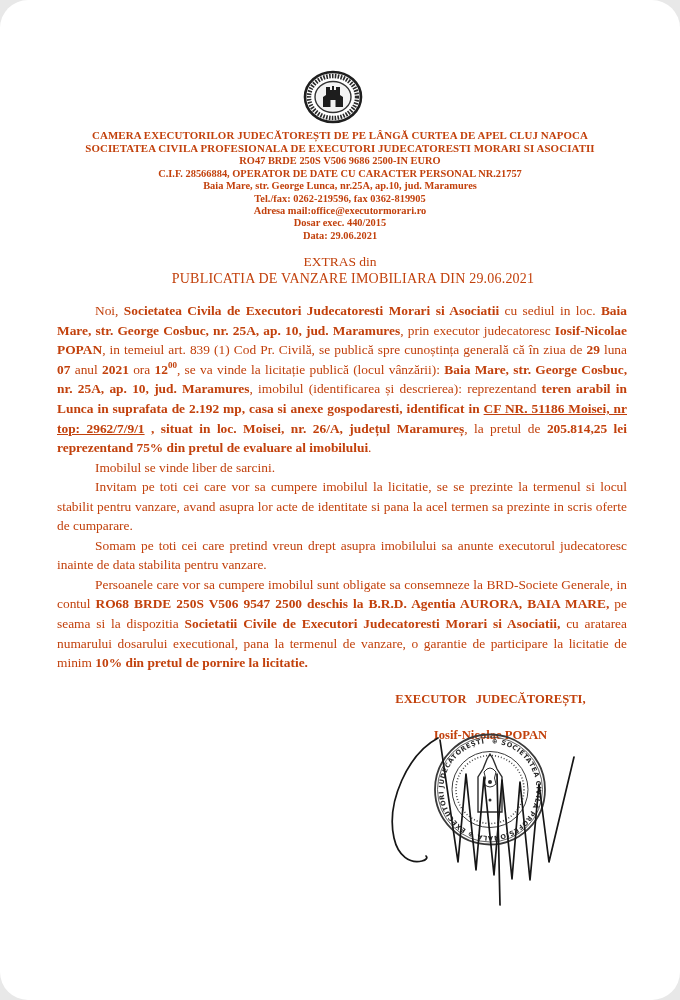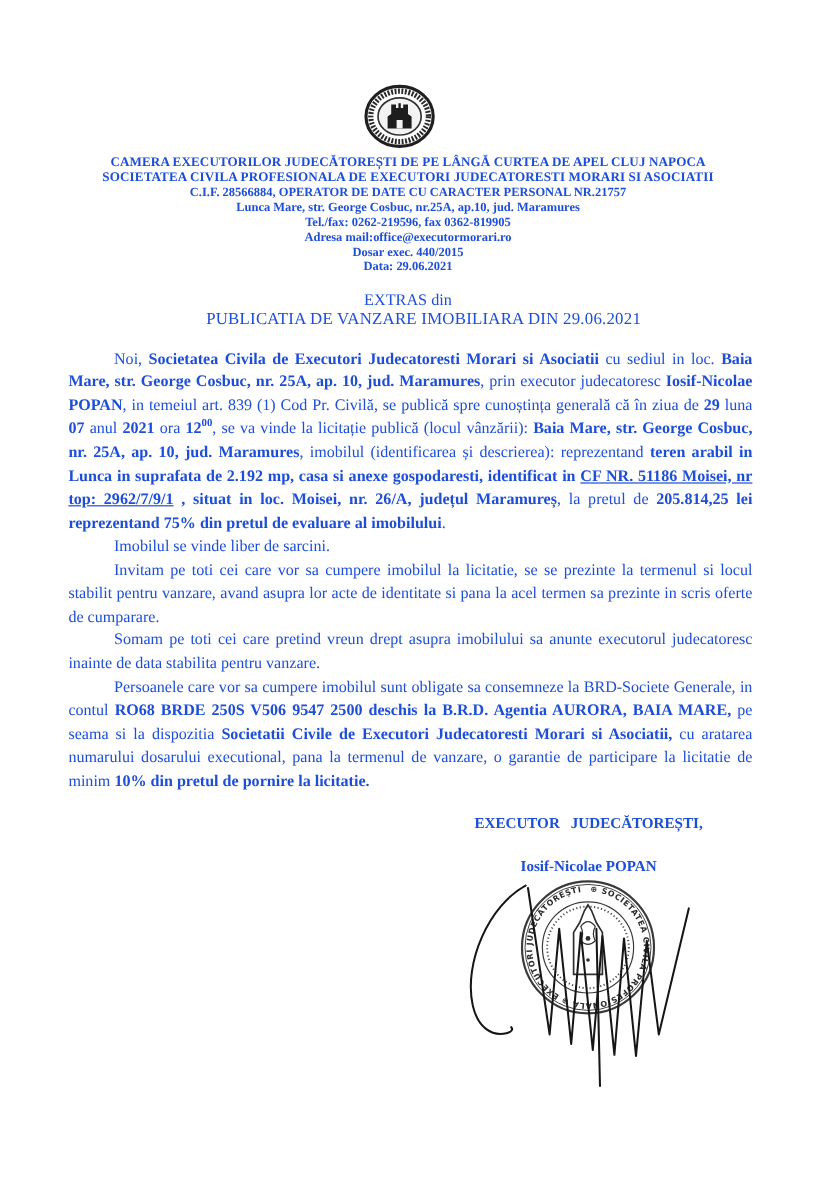--- a/index.html
+++ b/index.html
@@ -2,22 +2,23 @@
 <html><head>
 <meta charset="utf-8">
 <style>
   html,body{margin:0;padding:0;background:#e8e8e8;}
   .page{
     position:relative;
     width:680px;height:1000px;
     margin:0 auto;
     background:#ffffff;
     font-family:"Liberation Serif", serif;
-    color:#1d4ed8;
+    color:#c2410c;
     overflow:hidden;
+    border-radius:28px;
   }
   
   .seal-row{display:flex;justify-content:center;padding-top:70px;margin-left:-14px;}
   .header-lines{margin-top:5px;text-align:center;font-weight:bold;}
   .hl{font-size:10.4px;line-height:12.4px;white-space:nowrap;}
   .hl.big{font-size:10.9px;line-height:13.2px;letter-spacing:.1px;}
   
   .title{margin-top:12px;text-align:center;font-weight:normal;}
   .title-l1{font-size:13.5px;line-height:16px;}
   .title-l2{font-size:14px;line-height:17px;letter-spacing:.2px;margin-left:26px;}
@@ -47,22 +48,23 @@
       <ellipse cx="30" cy="27" rx="24" ry="21" fill="none" stroke="#2a2a2a" stroke-width="4.4" stroke-dasharray="1.6,1.3"></ellipse>
       <ellipse cx="30" cy="27" rx="18" ry="15.5" fill="#f3f3f3" stroke="#333" stroke-width="1.4"></ellipse>
       <path d="M23,17 h4 v3 h2 v-4 h2 v4 h2 v-3 h4 v8 l3,2 v10 h-20 v-10 l3,-2 z" fill="#1d1d1d"></path>
       <rect x="27.5" y="30" width="5" height="7" fill="#f3f3f3"></rect>
     </svg>
   </div>
 
   <div class="header-lines">
     <div class="hl big">CAMERA EXECUTORILOR JUDECĂTOREȘTI DE PE LÂNGĂ CURTEA DE APEL CLUJ NAPOCA</div>
     <div class="hl big">SOCIETATEA CIVILA PROFESIONALA DE EXECUTORI JUDECATORESTI MORARI SI ASOCIATII</div>
+    <div class="hl">RO47 BRDE 250S V506 9686 2500-IN EURO</div>
     <div class="hl">C.I.F.  28566884, OPERATOR DE DATE CU CARACTER PERSONAL NR.21757</div>
-    <div class="hl">Lunca Mare, str. George Cosbuc, nr.25A, ap.10, jud. Maramures</div>
+    <div class="hl">Baia Mare, str. George Lunca, nr.25A, ap.10, jud. Maramures</div>
     <div class="hl">Tel./fax: 0262-219596,  fax 0362-819905</div>
     <div class="hl">Adresa mail:office@executormorari.ro</div>
     <div class="hl">Dosar exec. 440/2015</div>
     <div class="hl">Data: 29.06.2021</div>
   </div>
 
   <div class="title">
     <div class="title-l1">EXTRAS din</div>
     <div class="title-l2">PUBLICATIA DE VANZARE IMOBILIARA DIN 29.06.2021</div>
   </div>

